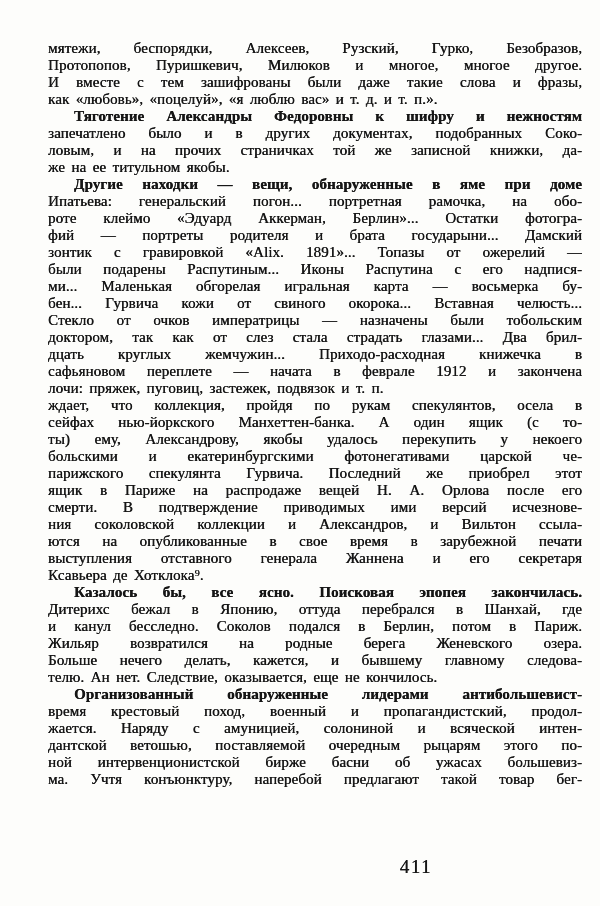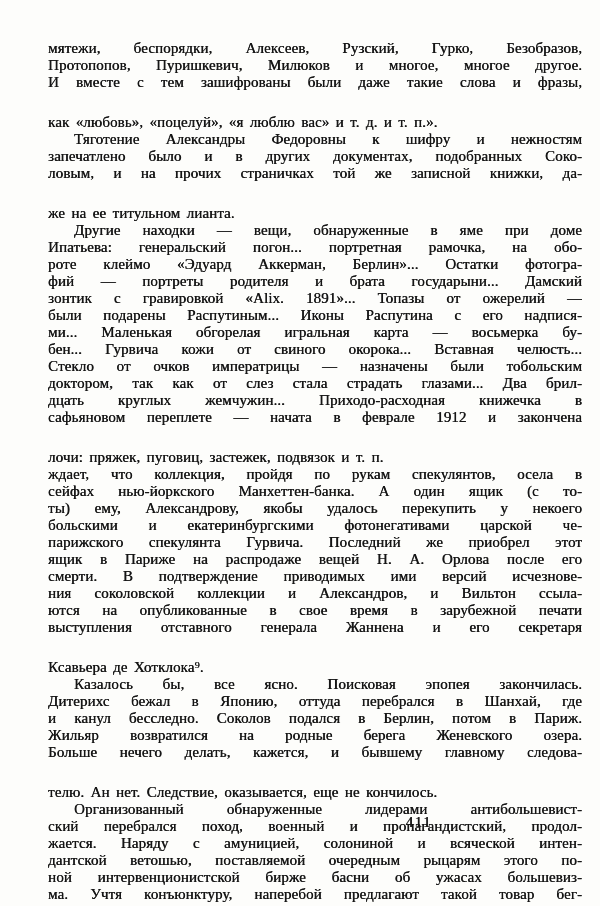--- a/index.html
+++ b/index.html
@@ -30,51 +30,50 @@
     font-size: 15px;
     line-height: 17px;
     height: 17px;
     letter-spacing: 0.1px;
     word-spacing: 1px;
     text-align: justify;
     text-align-last: justify;
     white-space: normal;
     overflow: hidden;
   }
-  .line.first-line { text-indent: 26px; }
+  .line.first-line { text-indent: 26px; font-weight: bold; }
   .line.line-last {
     text-align-last: left;
     word-spacing: 2.5px;
-    margin-top: 23px;
   }
   .folio {
     position: absolute;
-    top: 814px;
+    top: 858px;
     right: 48px;
-    font-size: 15px;
+    font-size: 19px;
     line-height: 17px;
     letter-spacing: 1.5px;
   }
 </style>
 </head>
 <body>
 
 <div class="page">
   <div class="text-block">
       <div class="paragraph">
         <div class="line">мятежи, беспорядки, Алексеев, Рузский, Гурко, Безобразов,</div>
         <div class="line">Протопопов, Пуришкевич, Милюков и многое, многое другое.</div>
         <div class="line">И вместе с тем зашифрованы были даже такие слова и фразы,</div>
         <div class="line line-last">как «любовь», «поцелуй», «я люблю вас» и т. д. и т. п.».</div>
       </div>
       <div class="paragraph">
         <div class="line first-line">Тяготение Александры Федоровны к шифру и нежностям</div>
         <div class="line">запечатлено было и в других документах, подобранных Соко-</div>
         <div class="line">ловым, и на прочих страничках той же записной книжки, да-</div>
-        <div class="line line-last">же на ее титульном лианта.</div>
+        <div class="line line-last">же на ее титульном якобы.</div>
       </div>
       <div class="paragraph">
         <div class="line first-line">Другие находки — вещи, обнаруженные в яме при доме</div>
         <div class="line">Ипатьева: генеральский погон... портретная рамочка, на обо-</div>
         <div class="line">роте клеймо «Эдуард Аккерман, Берлин»... Остатки фотогра-</div>
         <div class="line">фий — портреты родителя и брата государыни... Дамский</div>
         <div class="line">зонтик с гравировкой «Alix. 1891»... Топазы от ожерелий —</div>
         <div class="line">были подарены Распутиным... Иконы Распутина с его надпися-</div>
         <div class="line">ми... Маленькая обгорелая игральная карта — восьмерка бу-</div>
         <div class="line">бен... Гурвича кожи от свиного окорока... Вставная челюсть...</div>
@@ -100,21 +99,21 @@
       <div class="paragraph">
         <div class="line first-line">Казалось бы, все ясно. Поисковая эпопея закончилась.</div>
         <div class="line">Дитерихс бежал в Японию, оттуда перебрался в Шанхай, где</div>
         <div class="line">и канул бесследно. Соколов подался в Берлин, потом в Париж.</div>
         <div class="line">Жильяр возвратился на родные берега Женевского озера.</div>
         <div class="line">Больше нечего делать, кажется, и бывшему главному следова-</div>
         <div class="line line-last">телю. Ан нет. Следствие, оказывается, еще не кончилось.</div>
       </div>
       <div class="paragraph">
         <div class="line first-line">Организованный обнаруженные лидерами антибольшевист-</div>
-        <div class="line">ский перебрался поход, военный и пропагандистский, продол-</div>
+        <div class="line">время крестовый поход, военный и пропагандистский, продол-</div>
         <div class="line">жается. Наряду с амуницией, солониной и всяческой интен-</div>
         <div class="line">дантской ветошью, поставляемой очередным рыцарям этого по-</div>
         <div class="line">ной интервенционистской бирже басни об ужасах большевиз-</div>
         <div class="line">ма. Учтя конъюнктуру, наперебой предлагают такой товар бег-</div>
       </div>
     </div>
   <div class="folio">411</div>
 </div>
 
 </body></html>

